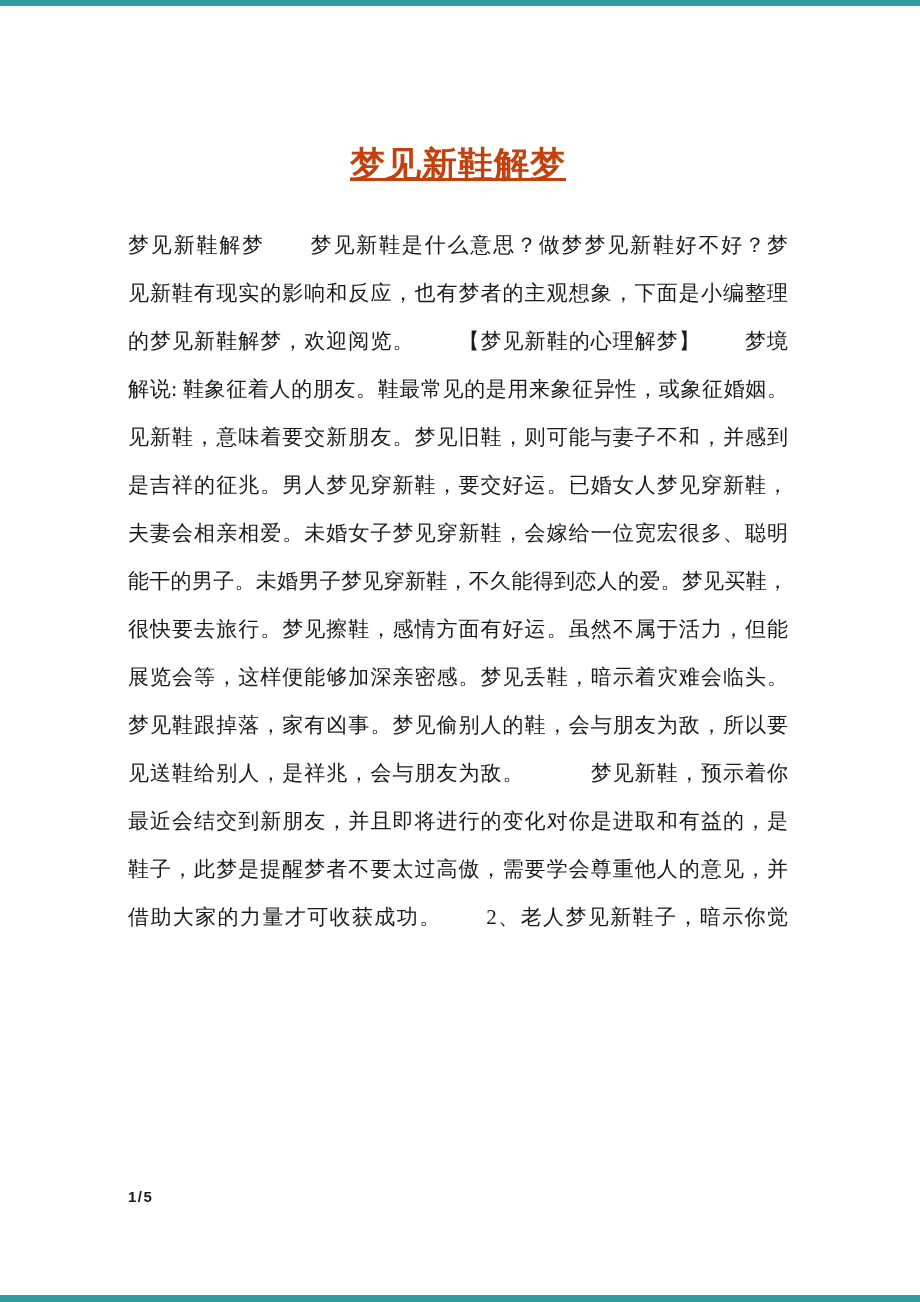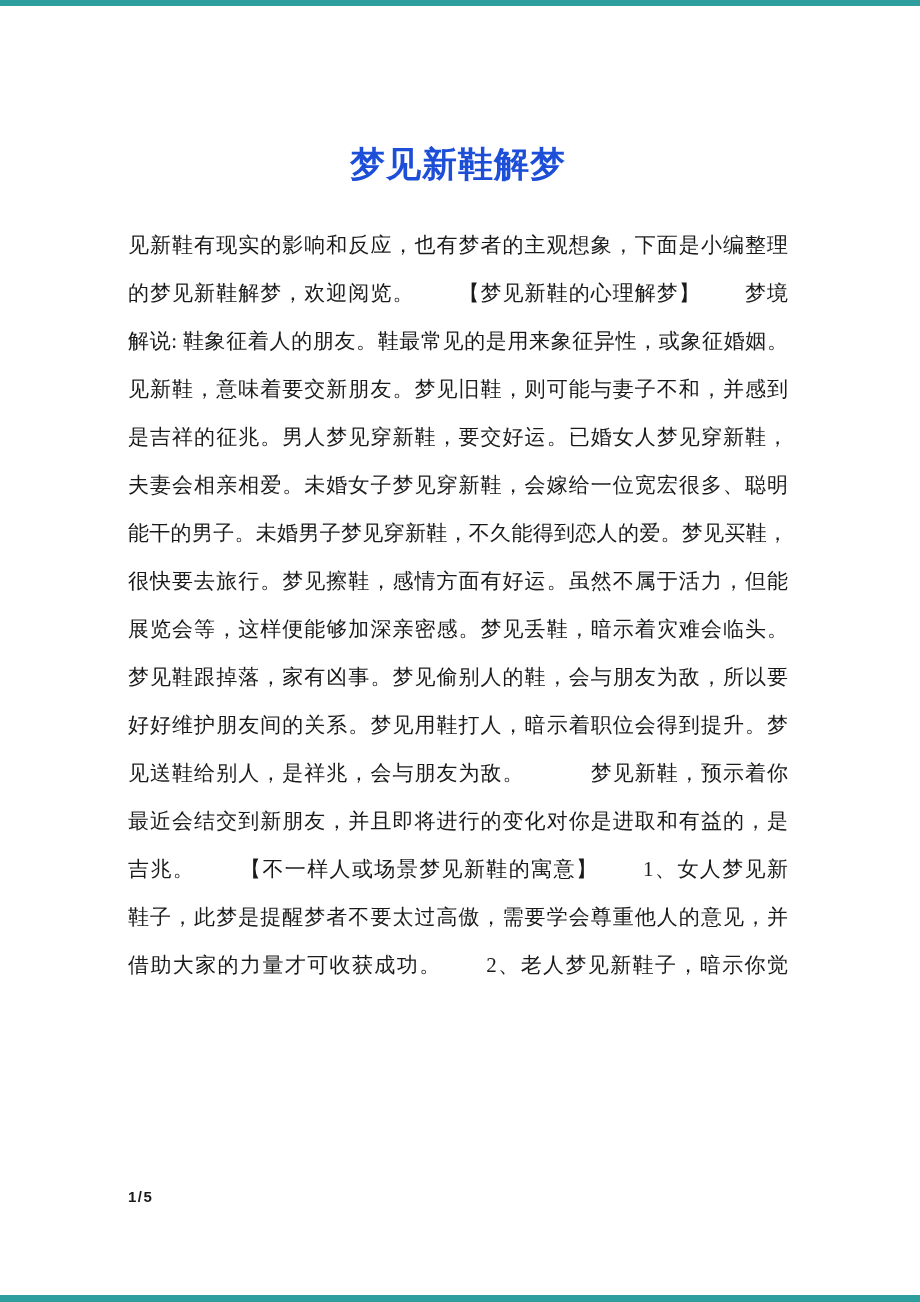--- a/index.html
+++ b/index.html
@@ -54,37 +54,36 @@
     color: #1a1a1a;
     letter-spacing: 1.5px;
   }
 </style>
 </head>
 <body>
 
 <div class="page" style="background: rgb(255, 255, 255);">
   <div class="band band-top" style="background: rgb(47, 158, 158);"></div>
 
-  <h1 class="doc-title" style="color: #1d4ed8;">梦见新鞋解梦</h1>
+  <h1 class="doc-title" style="color: #c2410c; text-decoration: underline;">梦见新鞋解梦</h1>
 
   <div class="body-text">
+      <div class="text-line">梦见新鞋解梦　　梦见新鞋是什么意思？做梦梦见新鞋好不好？梦</div>
       <div class="text-line">见新鞋有现实的影响和反应，也有梦者的主观想象，下面是小编整理</div>
       <div class="text-line">的梦见新鞋解梦，欢迎阅览。　　【梦见新鞋的心理解梦】　　梦境</div>
       <div class="text-line">解说: 鞋象征着人的朋友。鞋最常见的是用来象征异性，或象征婚姻。</div>
       <div class="text-line">见新鞋，意味着要交新朋友。梦见旧鞋，则可能与妻子不和，并感到</div>
       <div class="text-line">是吉祥的征兆。男人梦见穿新鞋，要交好运。已婚女人梦见穿新鞋，</div>
       <div class="text-line">夫妻会相亲相爱。未婚女子梦见穿新鞋，会嫁给一位宽宏很多、聪明</div>
       <div class="text-line">能干的男子。未婚男子梦见穿新鞋，不久能得到恋人的爱。梦见买鞋，</div>
       <div class="text-line">很快要去旅行。梦见擦鞋，感情方面有好运。虽然不属于活力，但能</div>
       <div class="text-line">展览会等，这样便能够加深亲密感。梦见丢鞋，暗示着灾难会临头。</div>
       <div class="text-line">梦见鞋跟掉落，家有凶事。梦见偷别人的鞋，会与朋友为敌，所以要</div>
-      <div class="text-line">好好维护朋友间的关系。梦见用鞋打人，暗示着职位会得到提升。梦</div>
       <div class="text-line">见送鞋给别人，是祥兆，会与朋友为敌。　　　梦见新鞋，预示着你</div>
       <div class="text-line">最近会结交到新朋友，并且即将进行的变化对你是进取和有益的，是</div>
-      <div class="text-line">吉兆。　　【不一样人或场景梦见新鞋的寓意】　　1、女人梦见新</div>
       <div class="text-line">鞋子，此梦是提醒梦者不要太过高傲，需要学会尊重他人的意见，并</div>
       <div class="text-line">借助大家的力量才可收获成功。　　2、老人梦见新鞋子，暗示你觉</div>
     </div>
 
   <div class="page-number">1/5</div>
 
   <div class="band band-bottom" style="background: rgb(47, 158, 158);"></div>
 </div>
 
 </body></html>

